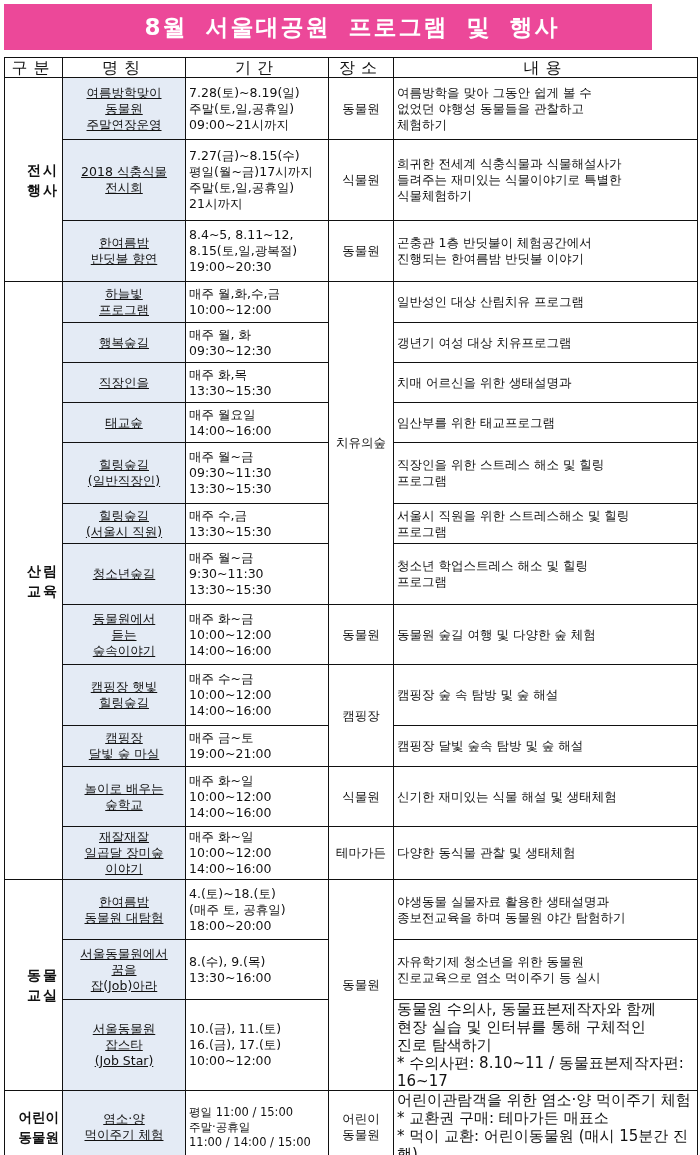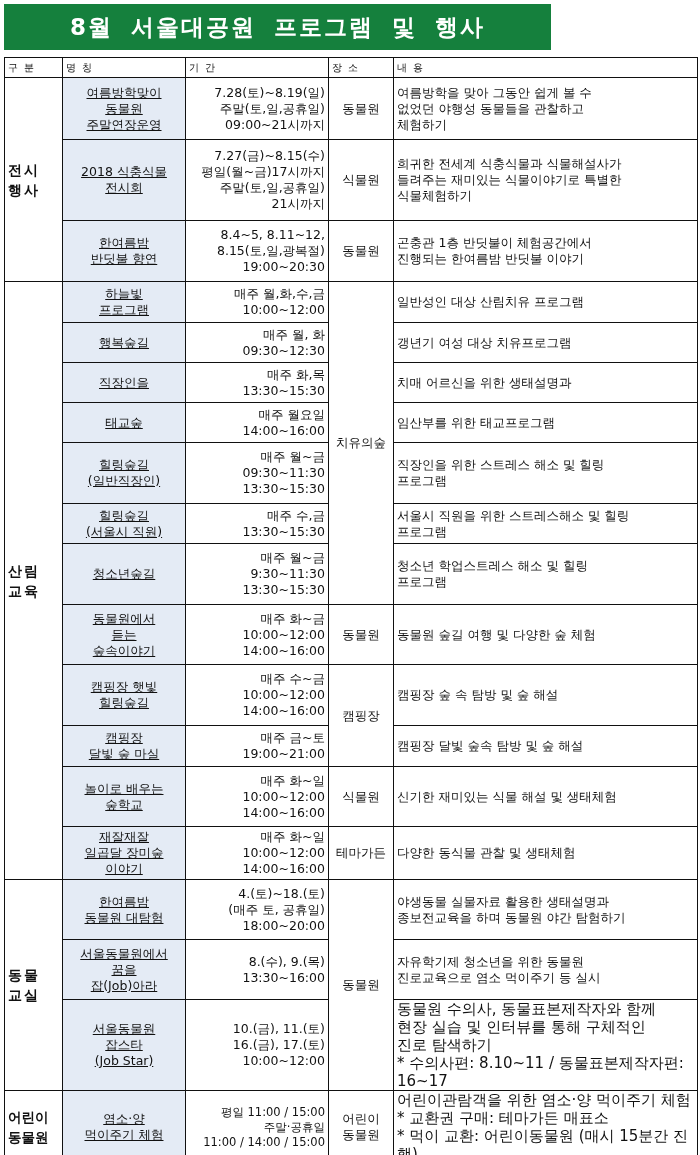--- a/index.html
+++ b/index.html
@@ -1,37 +1,38 @@
 <!DOCTYPE html>
 <html><head>
 <meta charset="utf-8">
 <style>
   html, body { margin:0; padding:0; background:#ffffff; }
   body { width:700px; height:1155px; position:relative; font-family:"DejaVu Sans", sans-serif; color:#111; overflow:hidden; }
   .title-bar {
-    position:absolute; left:4px; top:4px; width:547px; height:46px;
-    background:#15803d; color:#ffffff; display:flex; align-items:center; justify-content:center;
+    position:absolute; left:4px; top:4px; width:600px; height:46px;
+    background:#ec4899; color:#ffffff; display:flex; align-items:center; justify-content:center;
     font-family:"DejaVu Sans", sans-serif; font-weight:bold; font-size:23px; letter-spacing:2px;
     word-spacing:8px;
+    padding-left:48px;
   }
   table.schedule {
     position:absolute; left:4px; top:57px; width:693px;
     border-collapse:collapse; table-layout:fixed;
     font-size:12.5px; line-height:16px;
   }
   table.schedule th, table.schedule td {
     border:1.5px solid #111; padding:0 3px; vertical-align:middle;
   }
   table.schedule th {
-    height:19px; font-weight:normal; font-size:10px; letter-spacing:6px; text-align:left; background:#fff;
-  }
-  td.cat { text-align:left; font-weight:bold; font-size:14px; line-height:20px; letter-spacing:2px; }
+    height:19px; font-weight:normal; font-size:16px; letter-spacing:6px; text-align:center; background:#fff;
+  }
+  td.cat { text-align:right; font-weight:bold; font-size:14px; line-height:20px; letter-spacing:2px; }
   td.cat.tight { letter-spacing:0; font-size:13.5px; }
   td.name { background:#e4ebf5; text-align:center; white-space:pre-line;text-decoration:underline; }
-  td.period { text-align:right; white-space:pre-line; }
+  td.period { text-align:left; white-space:pre-line; }
   td.place { text-align:center; white-space:pre-line; }
   td.content { text-align:left; padding-left:7px; white-space:pre-line; }
   td.content.small { font-size:15px; line-height:18px; }
   td.period.small { font-size:11.5px; line-height:15px; }
 </style>
 </head>
 <body>
 
 <div class="title-bar">8월 서울대공원 프로그램 및 행사</div>
 

